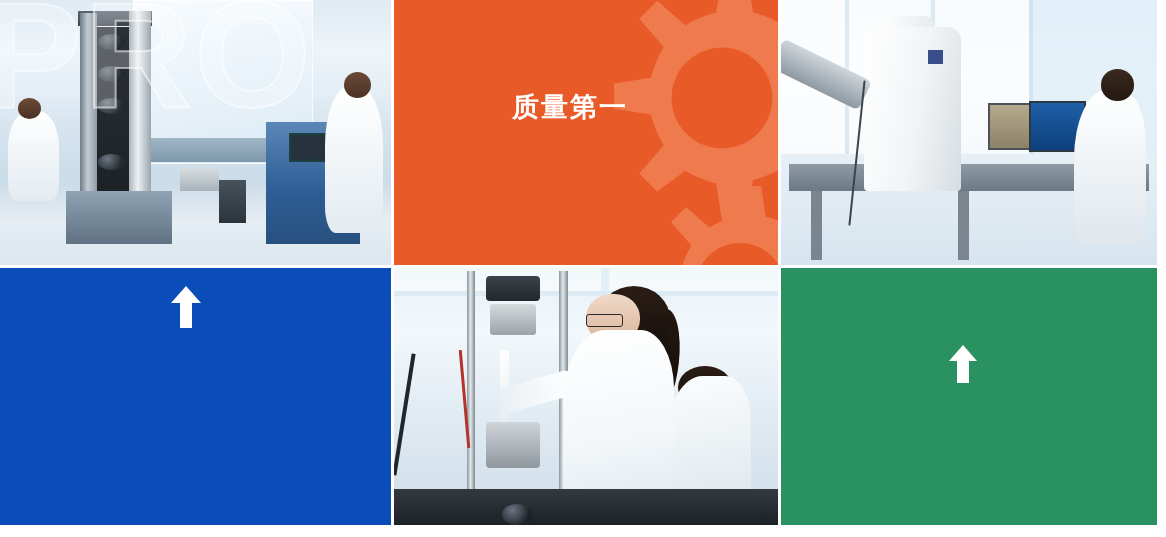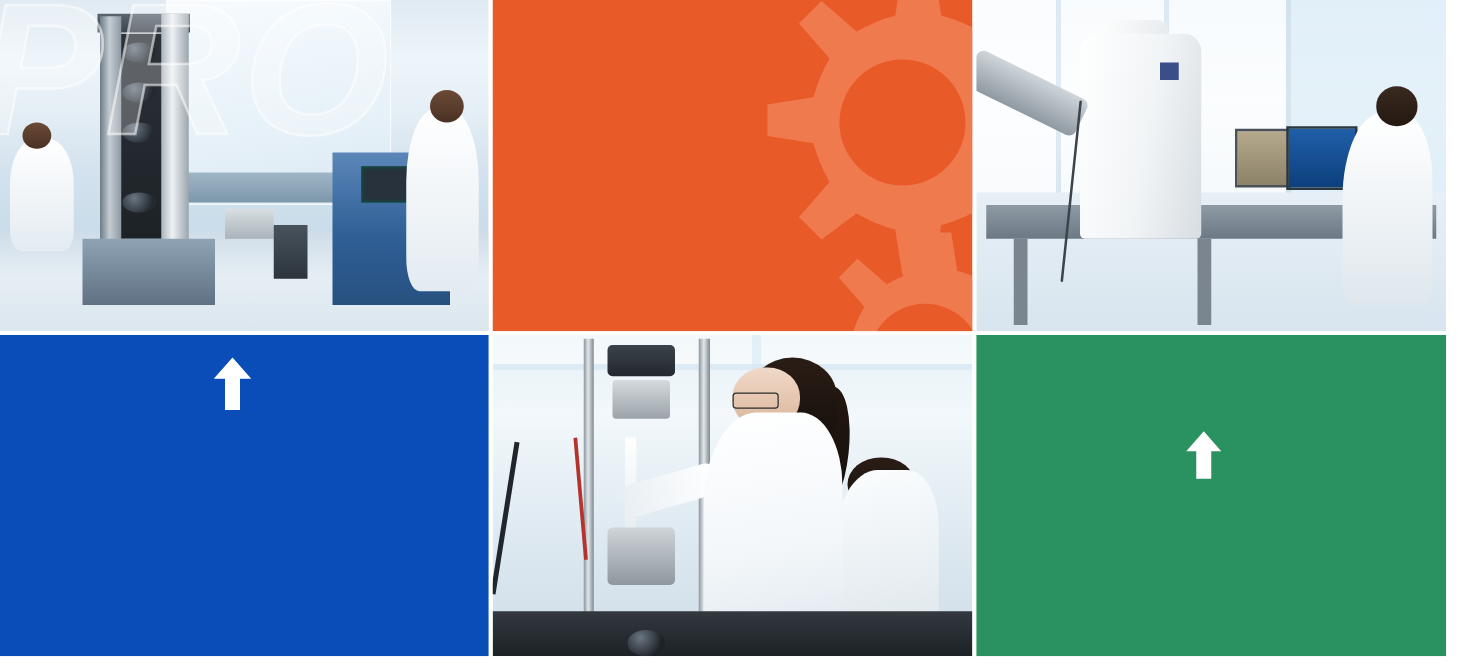--- a/index.html
+++ b/index.html
@@ -3,21 +3,21 @@
 <meta charset="utf-8">
 <title>实验室检测能力展示</title>
 <style>
   html,body{margin:0;padding:0;background:#ffffff;}
   body{
     width:1166px;height:537px;overflow:hidden;
     font-family:"Liberation Sans","DejaVu Sans",sans-serif;
   }
   #stage{position:relative;width:1166px;height:537px;background:#ffffff;}
 
-  .cell{position:absolute;overflow:hidden;font-style:italic;}
+  .cell{position:absolute;overflow:hidden;}
 
   
   .r1{top:0;height:265px;}
   .r2{top:268px;height:257px;}
   .c1{left:0;width:391px;}
   .c2{left:394px;width:384px;}
   .c3{left:781px;width:376px;}
 
   
   .photo{width:100%;height:100%;position:relative;}
@@ -313,20 +313,21 @@
     </div>
     <div class="gear" style="left:196px;top:168px;">
       <svg width="300" height="300" viewBox="0 0 100 100" aria-hidden="true">
         <g fill="#ef7a4e">
           <path d="M50 6 l7 0 1.6 10.2 a35 35 0 0 1 8.6 3.6 L75 13 l5 5 -6.8 7.8 a35 35 0 0 1 3.6 8.6 L87 36 l0 7 -10.2 1.6 a35 35 0 0 1 -3.6 8.6 L80 61 l-5 5 -7.8-6.8 a35 35 0 0 1 -8.6 3.6 L57 74 l-7 0 -1.6-10.2 a35 35 0 0 1 -8.6-3.6 L32 66 l-5-5 6.8-7.8 a35 35 0 0 1 -3.6-8.6 L20 43 l0-7 10.2-1.6 a35 35 0 0 1 3.6-8.6 L27 18 l5-5 7.8 6.8 a35 35 0 0 1 8.6-3.6 Z"></path>
         </g>
         <circle cx="50" cy="40" r="15" fill="#e85a28"></circle>
       </svg>
     </div>
     <div class="quality-text">
+      <div>质量第一</div>
     </div>
   </div>
 
   <div class="cell r1 c3">
     <div class="photo photo-sem">
       <div class="windows"></div>
       <div class="bench"></div>
       <div class="benchleg" style="left:8%"></div>
       <div class="benchleg" style="left:47%"></div>
       <div class="sem-col"></div>

